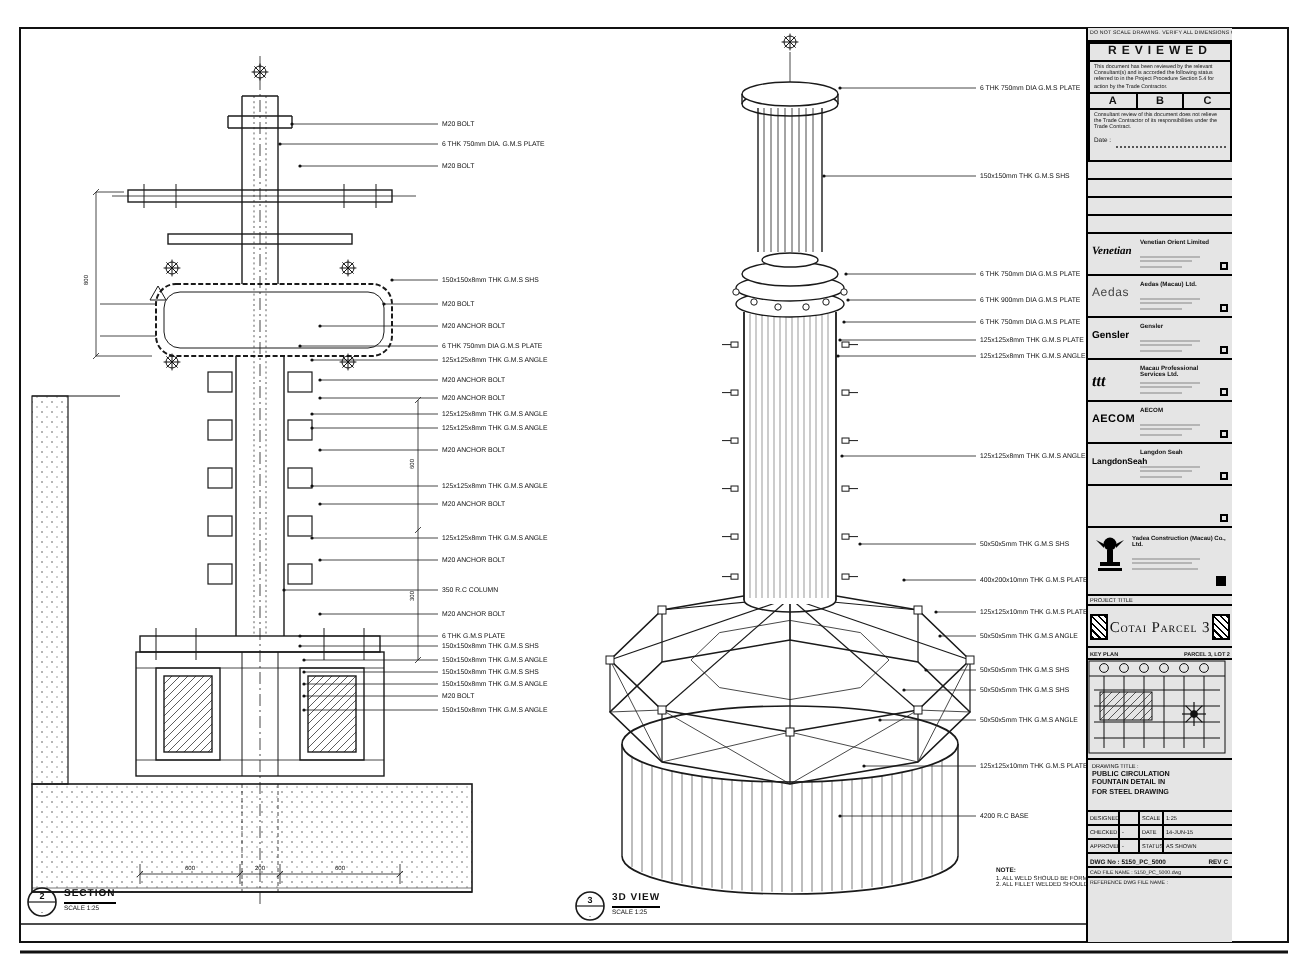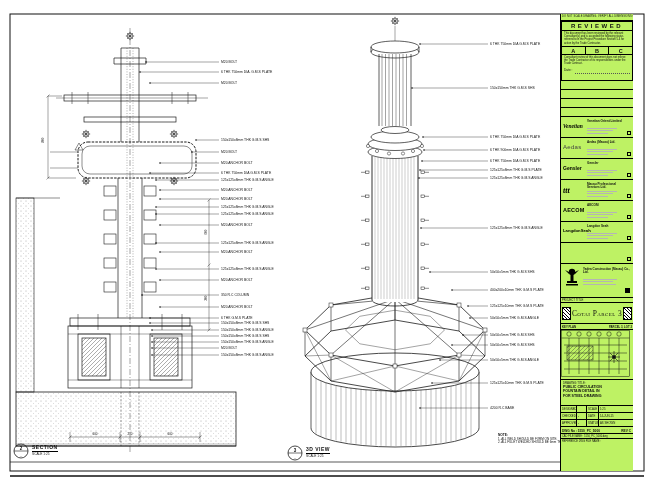--- a/index.html
+++ b/index.html
@@ -9,21 +9,21 @@
   svg text{fill:#111;stroke:none;font-size:3.4px;font-family:"Liberation Sans",sans-serif;}
   svg text.dimtext{font-size:3px;}
   svg text.bub{font-size:4.5px;font-weight:bold;text-anchor:middle;}
   svg text.bubref{font-size:3px;text-anchor:middle;}
   .ovl{position:absolute;line-height:1.15;}
   .cap-title{font-size:5px;font-weight:bold;letter-spacing:.5px;}
   .cap-scale{font-size:3.2px;border-top:.5px solid #000;padding-top:.5px;margin-top:.5px;}
   #notes{font-size:3px;}
   #notes .nh{font-weight:bold;font-size:3.2px;}
   
-  .tb{position:absolute;left:560px;top:14px;width:73px;height:457px;background:#bef264;
+  .tb{position:absolute;left:543px;top:14px;width:73px;height:457px;background:#e5e5e5;
       border-left:1px solid #000;box-sizing:border-box;display:flex;flex-direction:column;}
   .tb *{box-sizing:border-box;}
   .sec{border-bottom:1px solid #000;flex-shrink:0;position:relative;overflow:hidden;}
   .topnote{height:7px;font-size:2.6px;padding:1px 1px 0 1px;letter-spacing:.1px;white-space:nowrap;}
   .rev{height:60px;border:1px solid #000;margin:0;}
   .rev .rt{font-size:6px;font-weight:bold;text-align:center;letter-spacing:2.5px;
            border-bottom:1px solid #000;padding:1px 0;}
   .rev .p{font-size:2.7px;padding:1px 2px;line-height:1.2;}
   .abc{display:flex;border-top:1px solid #000;border-bottom:1px solid #000;height:9px;}
   .abc span{flex:1;text-align:center;font-weight:bold;font-size:5.5px;border-right:1px solid #000;line-height:9px;}

